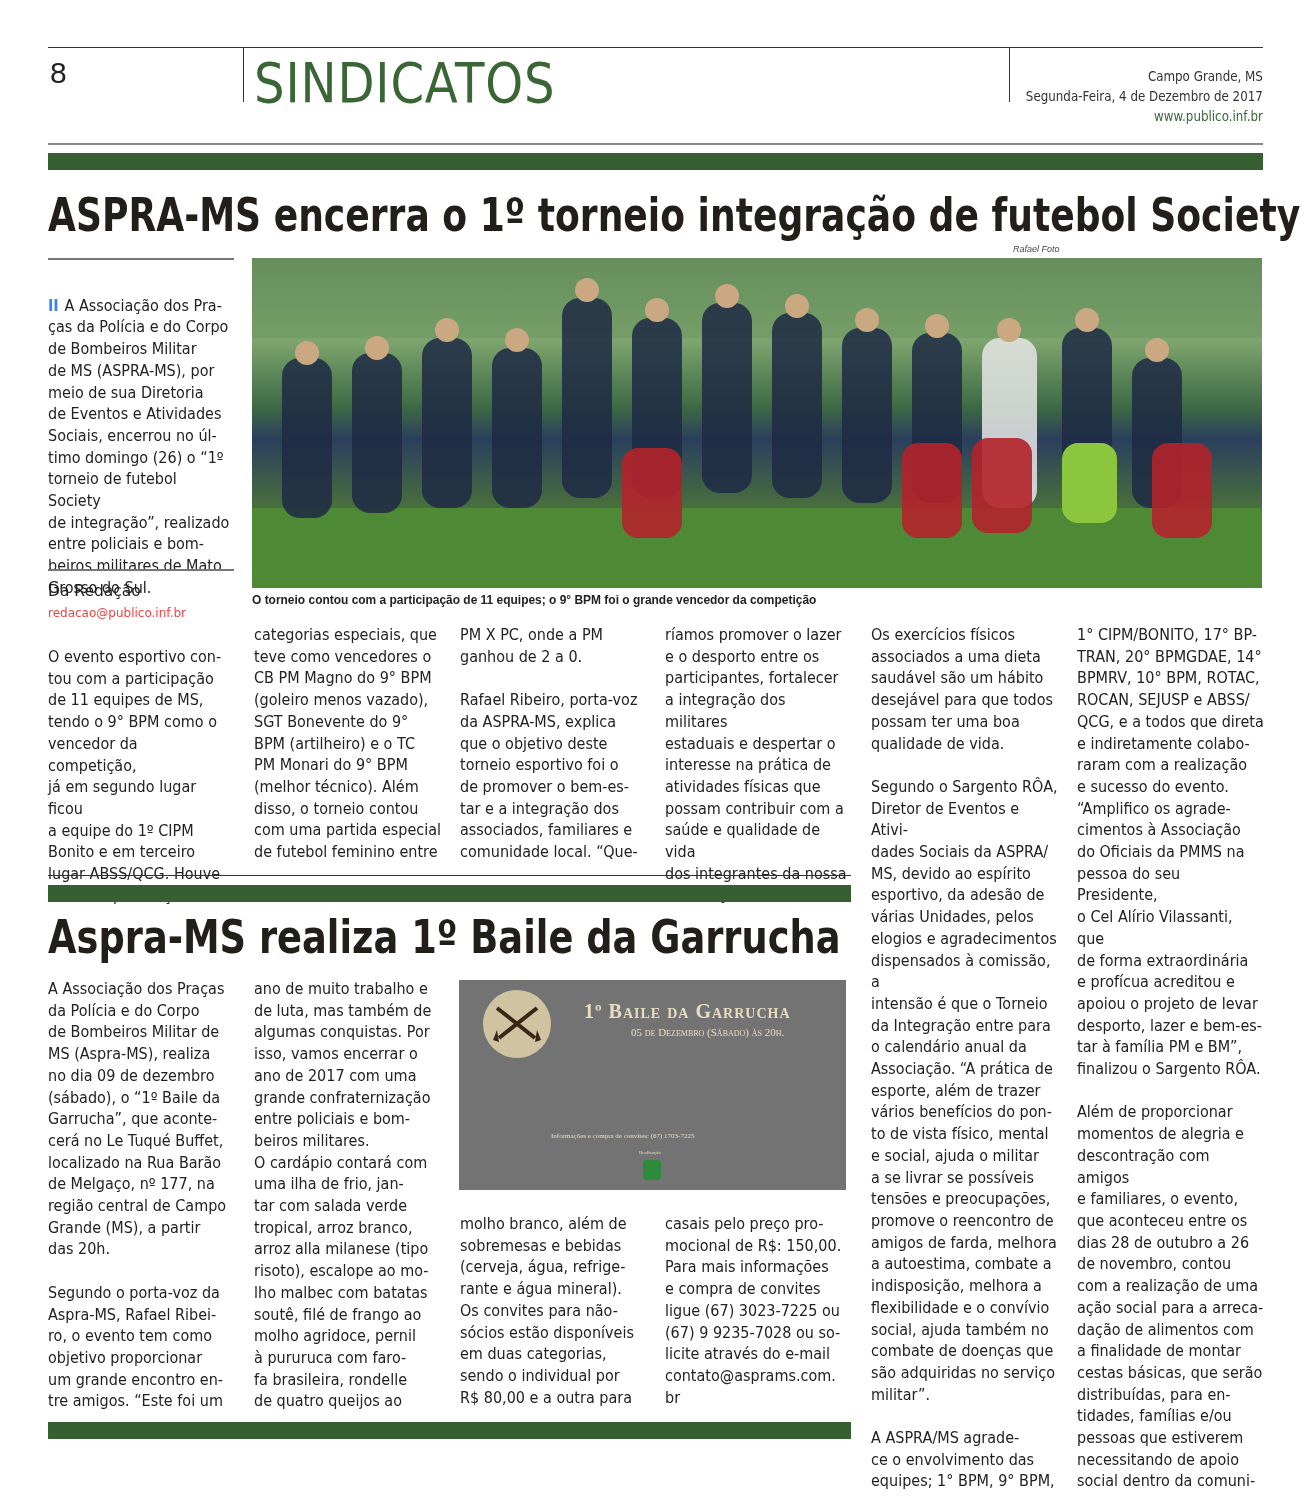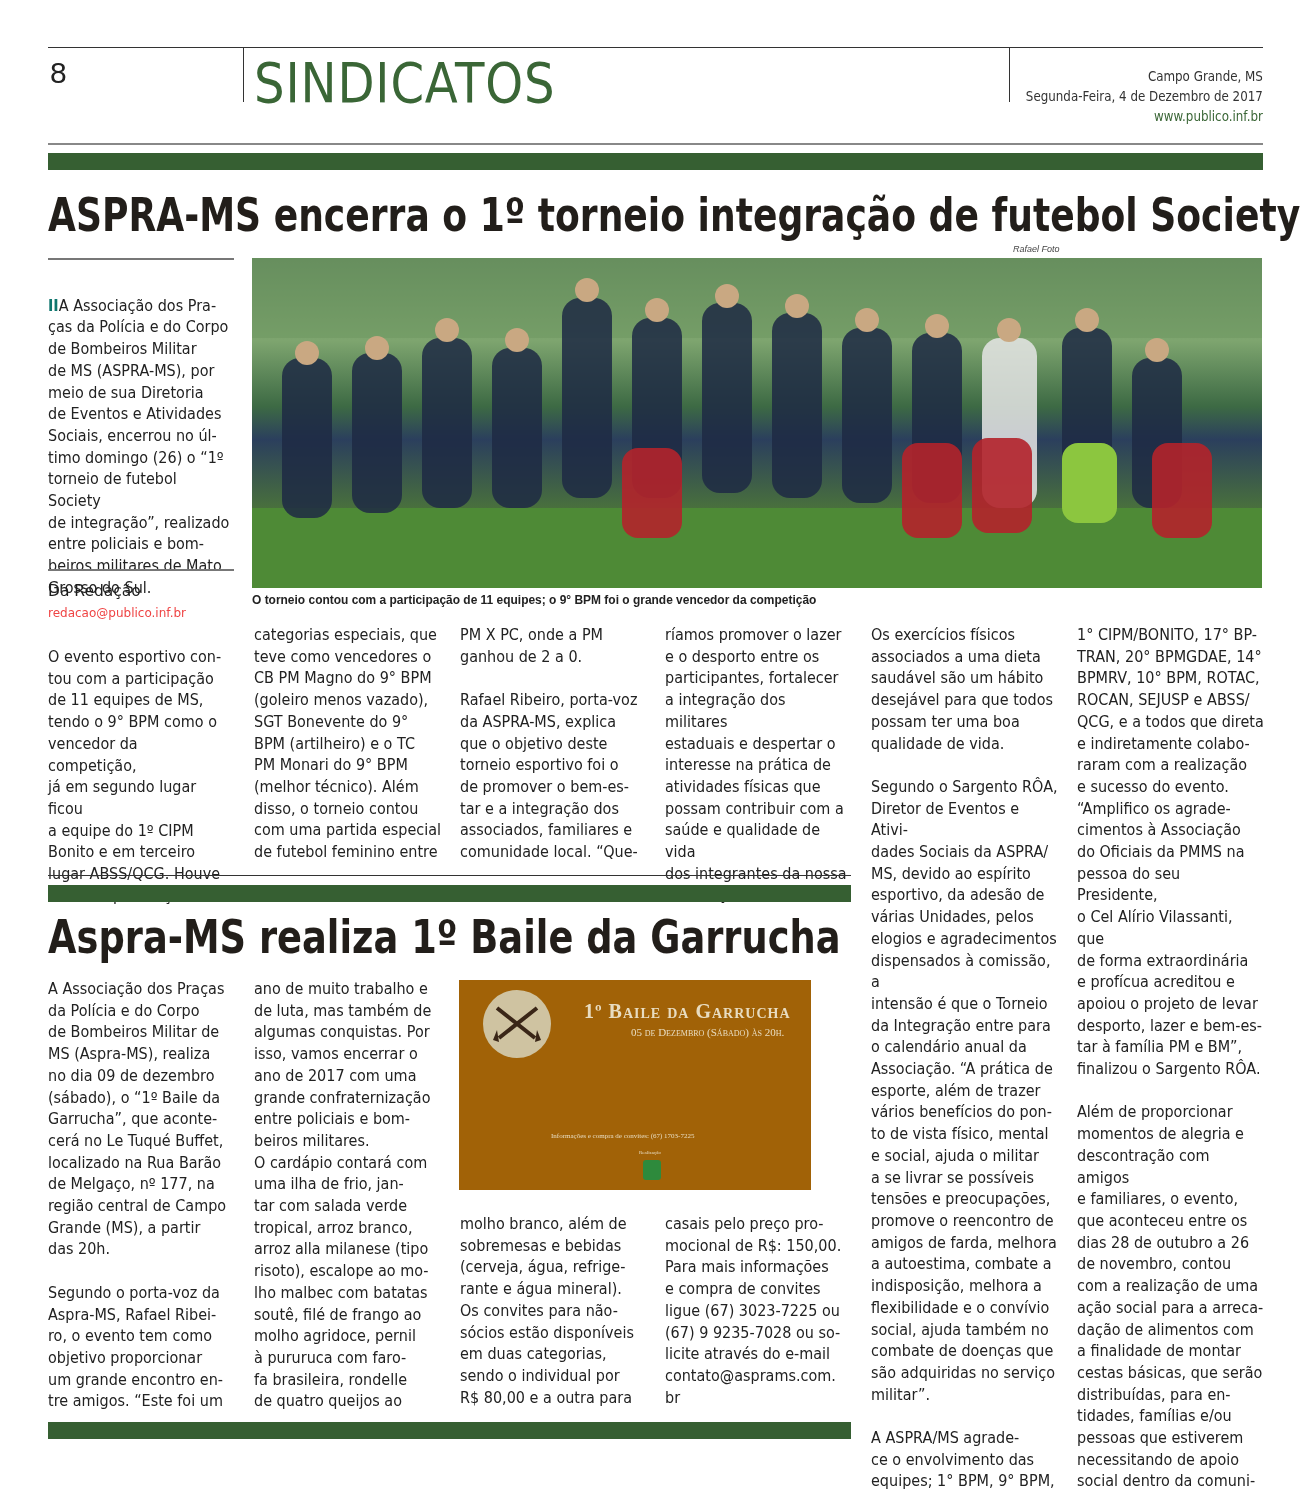--- a/index.html
+++ b/index.html
@@ -10,27 +10,27 @@
   .green { background: #365f32; }
   .page-num { left: 50px; top: 56px; font-size: 30px; color: #222; }
   .section { left: 254px; top: 50px; font-size: 56px; color: #3a6636; letter-spacing: 1px; font-family: "DejaVu Sans", sans-serif; font-weight: normal; transform: scaleX(0.86); transform-origin: left top; }
   .meta { right: 46px; top: 66px; text-align: right; font-size: 14px; line-height: 20px; color: #333; font-family: "DejaVu Sans", sans-serif; transform: scaleX(0.85); transform-origin: right top; }
   .meta .url { color: #3a6636; }
   .headline { font-family: "DejaVu Sans", sans-serif; font-weight: bold; color: #221e1a; white-space: nowrap; transform-origin: left top; }
   .h1 { left: 48px; top: 188px; font-size: 46px; transform: scaleX(0.785); }
   .h2 { left: 48px; top: 910px; font-size: 46px; transform: scaleX(0.80); }
   .credit { left: 1013px; top: 244px; font-size: 9px; font-style: italic; color: #444; }
   .col { font-family: "DejaVu Sans", sans-serif; font-size: 15px; line-height: 21.7px; color: #222; white-space: pre-line; transform: scaleX(0.96); transform-origin: left top; }
-  .lead-mark { color: #0f766e; font-weight: bold; }
+  .lead-mark { color: #3b82f6; font-weight: bold; margin-right: 6px; }
   .byline { left: 48px; top: 582px; font-size: 15.5px; font-family: "DejaVu Sans", sans-serif; }
   .email { left: 48px; top: 606px; font-size: 12px; font-family: "DejaVu Sans", sans-serif; color: #ef4444; }
   .photo { left: 252px; top: 258px; width: 1010px; height: 330px; overflow: hidden;
            background: linear-gradient(180deg, #5a7f58 0%, #7ea56f 25%, #3d6a44 45%, #2b3f5d 55%, #4f7a36 80%, #5e8c3a 100%); }
   .caption { left: 252px; top: 592px; font-size: 13px; font-weight: bold; color: #222; white-space: nowrap; transform: scaleX(0.92); transform-origin: left top; }
-  .poster { left: 459px; top: 980px; width: 330px; height: 210px; background: #a16207; color: #e8dcc0; font-family: "Liberation Serif", serif; overflow: hidden; padding-left: 22px; }
+  .poster { left: 459px; top: 980px; width: 387px; height: 210px; background: #737373; color: #e8dcc0; font-family: "Liberation Serif", serif; overflow: hidden; }
   .poster .medal { position: absolute; left: 24px; top: 10px; width: 68px; height: 68px; border-radius: 50%; background: #cfc3a1; }
   .poster .pt { position: absolute; left: 125px; top: 20px; font-size: 20px; font-weight: bold; letter-spacing: 1px; font-variant: small-caps; }
   .poster .ps { position: absolute; left: 172px; top: 46px; font-size: 11px; font-variant: small-caps; }
   .poster .band { position: absolute; left: 0; top: 92px; width: 387px; height: 56px; background: #e6dcc1; color: #3a2617; }
   .poster .band .lbl { position: absolute; left: 140px; top: 4px; font-size: 6px; }
   .poster .band .p1 { position: absolute; left: 110px; top: 12px; font-size: 28px; font-weight: bold; }
   .poster .band .p2 { position: absolute; left: 210px; top: 12px; font-size: 28px; font-weight: bold; }
   .poster .band .s1 { position: absolute; left: 140px; top: 45px; font-size: 6px; }
   .poster .band .s2 { position: absolute; left: 260px; top: 45px; font-size: 6px; }
   .poster .info { position: absolute; left: 92px; top: 152px; font-size: 7px; }

